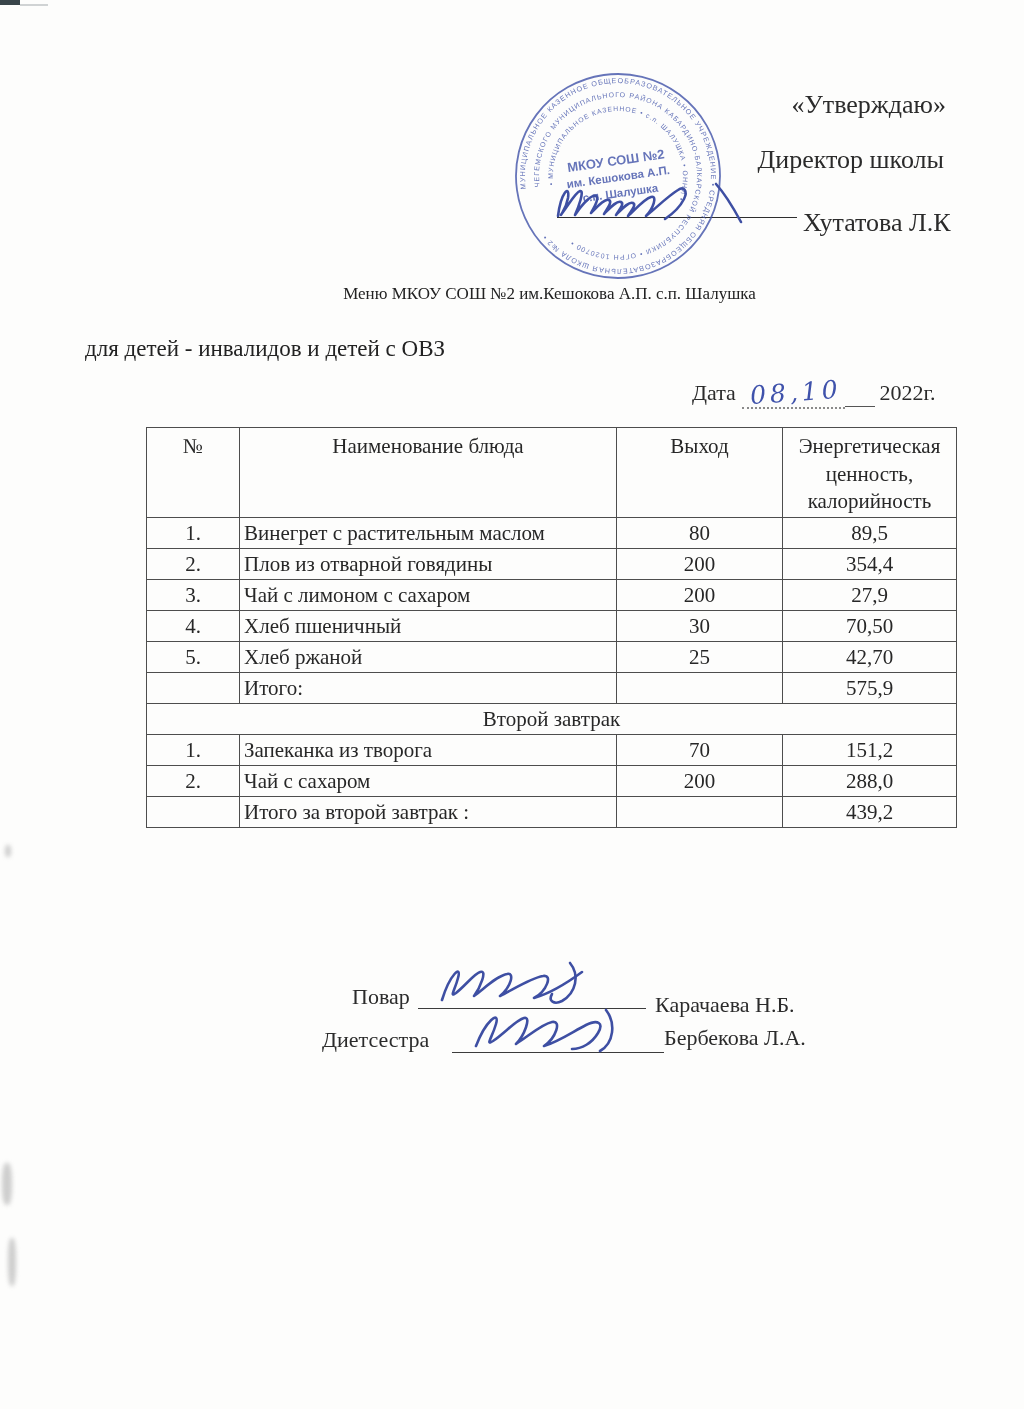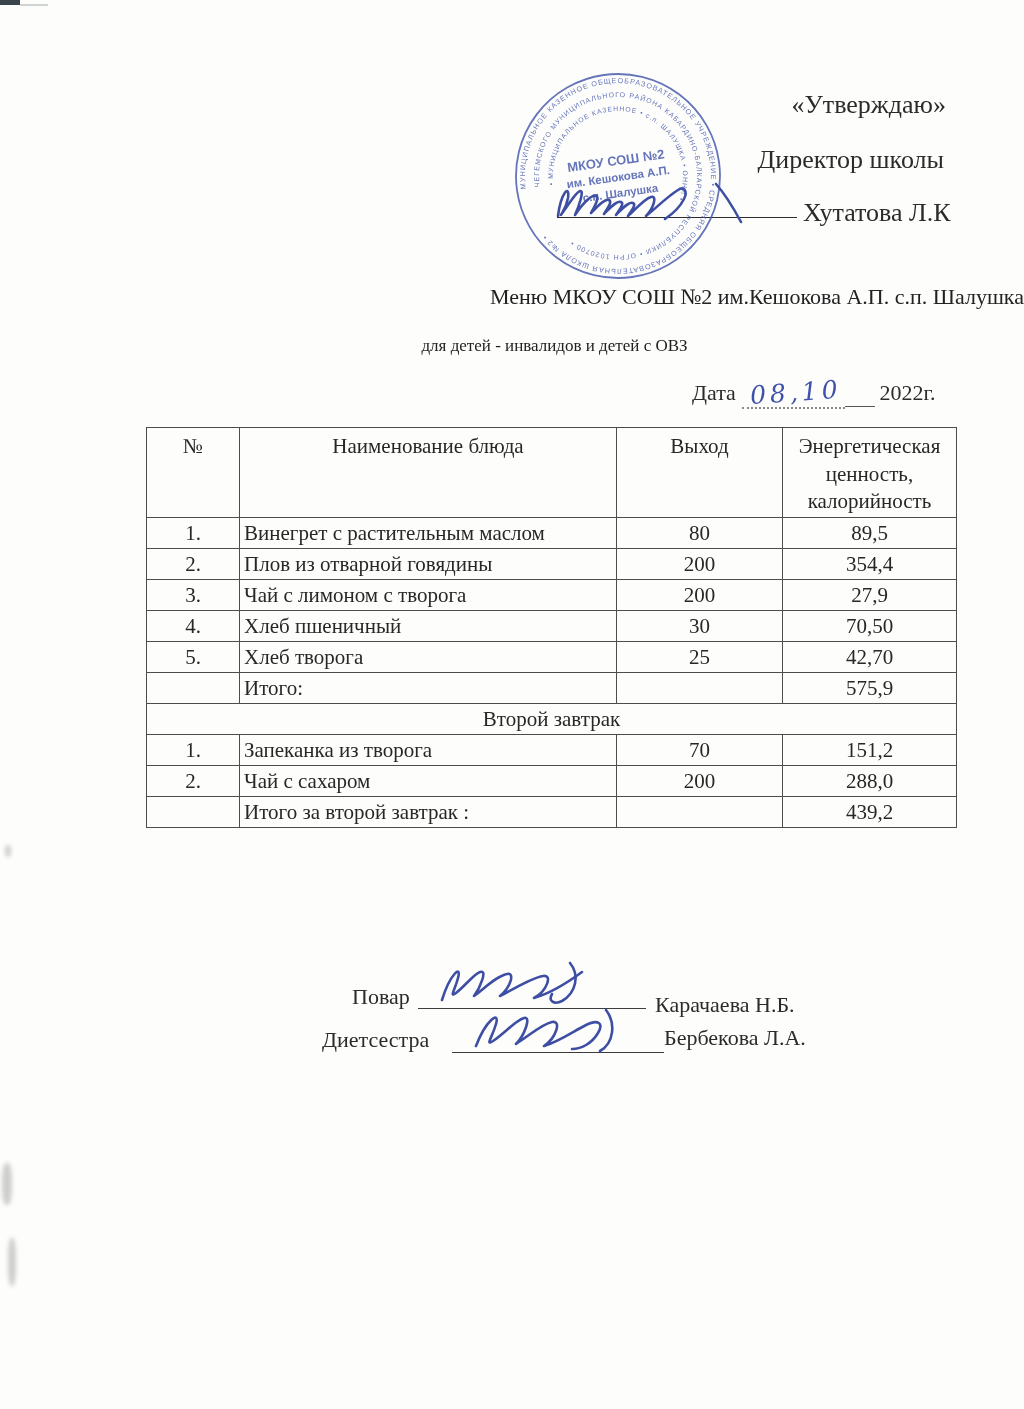--- a/index.html
+++ b/index.html
@@ -9,22 +9,22 @@
     font-family:"Liberation Serif", serif;
     color:#262626;
     position:relative;
     overflow:hidden;
   }
   .abs{position:absolute;}
   
   .approve{font-size:26px;color:#2b2b2b;}
   .director-underline{border-top:1.6px solid #2e2e2e;height:0;}
   
-  .doc-title{font-size:22px;text-align:right;color:#222;}
-  .doc-subtitle{font-size:17px;text-align:center;color:#222;}
+  .doc-title{font-size:17px;text-align:center;color:#222;}
+  .doc-subtitle{font-size:23px;color:#222;}
   
   .date-line{font-size:22px;color:#2b2b2b;display:flex;align-items:center;}
   .date-hand{
     font-family:"DejaVu Serif", serif;font-style:italic;
     color:#3f52ab;font-size:25px;letter-spacing:4px;
     transform:rotate(-4deg);display:inline-block;
     padding:0 4px 0 8px;
   }
   .date-dotted{display:inline-block;border-bottom:2px dotted #8a8a8a;}
   .date-solid{display:inline-block;width:30px;border-bottom:1.5px solid #555;height:26px;}
@@ -58,21 +58,21 @@
 
 <div class="abs artifact" style="left:0;top:3;width:20px;height:5px;background:#39454a;"></div>
 <div class="abs artifact" style="left:20px;top:4px;width:28px;height:2px;opacity:.4;"></div>
 <div class="abs smudge" style="left:5px;top:845px;width:6px;height:12px;"></div>
 <div class="abs smudge" style="left:2px;top:1163px;width:10px;height:42px;"></div>
 <div class="abs smudge" style="left:8px;top:1238px;width:8px;height:48px;"></div>
 
 <div class="abs approve" style="top:90px;right:78px;">«Утверждаю»</div>
 <div class="abs approve" style="top:145px;right:80px;">Директор школы</div>
 <div class="abs director-underline" style="left:557px;top:217px;width:240px;"></div>
-<div class="abs approve" style="left:803px;top:198px;font-family:Liberation Serif, serif;">Хутатова Л.К</div>
+<div class="abs approve" style="left:803px;top:208px;font-family:Liberation Serif, serif;">Хутатова Л.К</div>
 
 <div class="abs" style="left:512px;top:70px;width:212px;height:212px;">
   <svg width="212" height="212" viewBox="0 0 212 212">
     <defs>
       <path id="ringO" d="M 13,106 A 93,93 0 1 1 199,106 A 93,93 0 1 1 13,106"></path>
       <path id="ringM" d="M 27,106 A 79,79 0 1 1 185,106 A 79,79 0 1 1 27,106"></path>
       <path id="ringI" d="M 41,106 A 65,65 0 1 1 171,106 A 65,65 0 1 1 41,106"></path>
     </defs>
     <g transform="rotate(-8 106 106)" opacity="0.82" fill="#4557ab">
       <circle cx="106" cy="106" r="102" fill="none" stroke="#4557ab" stroke-width="1.8"></circle>
@@ -130,33 +130,33 @@
     <td class="c">89,5</td>
   </tr>
   <tr>
     <td class="c">2.</td>
     <td class="name">Плов из отварной говядины</td>
     <td class="c">200</td>
     <td class="c">354,4</td>
   </tr>
   <tr>
     <td class="c">3.</td>
-    <td class="name">Чай с лимоном с творога</td>
+    <td class="name">Чай с лимоном с сахаром</td>
     <td class="c">200</td>
     <td class="c">27,9</td>
   </tr>
   <tr>
     <td class="c">4.</td>
     <td class="name">Хлеб пшеничный</td>
     <td class="c">30</td>
     <td class="c">70,50</td>
   </tr>
   <tr>
     <td class="c">5.</td>
-    <td class="name">Хлеб творога</td>
+    <td class="name">Хлеб ржаной</td>
     <td class="c">25</td>
     <td class="c">42,70</td>
   </tr>
   <tr>
     <td></td>
     <td class="name">Итого:</td>
     <td></td>
     <td class="c">575,9</td>
   </tr>
   <tr class="section">

